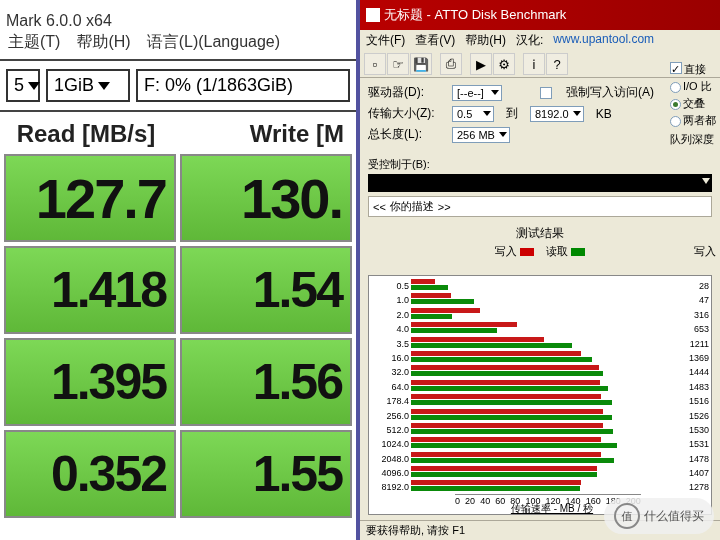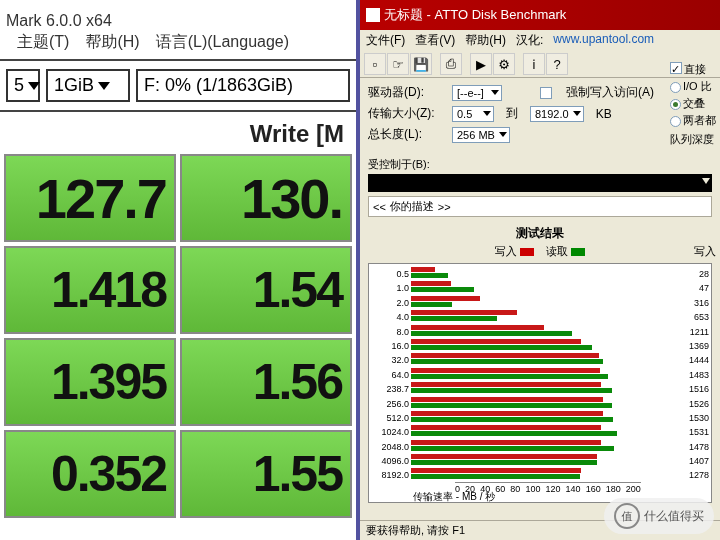--- a/index.html
+++ b/index.html
@@ -1,21 +1,21 @@
 <!DOCTYPE html>
 <html><head>
 <meta charset="utf-8">
 <style>
 * { box-sizing: border-box; margin: 0; padding: 0; font-family: Arial, "Microsoft YaHei", sans-serif; }
 body { width: 720px; height: 540px; background: #fff; display: flex; position: relative; overflow: hidden; }
 
 
 .left { width: 360px; height: 540px; border-right: 4px solid #5252a0; position: relative; overflow: hidden; }
 .cdm-title { padding: 12px 6px 0; font-size: 16px; color: #333; }
-.cdm-menu { padding: 2px 17px 6px; font-size: 16px; color: #333; border-bottom: 2px solid #444; display: flex; gap: 16px; }
+.cdm-menu { padding: 2px 8px 6px; font-size: 16px; color: #333; border-bottom: 2px solid #444; display: flex; gap: 16px; }
 .cdm-menu span { cursor: default; }
 .cdm-dropdowns { display: flex; gap: 6px; padding: 8px 6px; align-items: center; border-bottom: 2px solid #444; }
 .cdm-dd { border: 2px solid #333; background: #fff; padding: 4px 6px; font-size: 18px; display: flex; align-items: center; gap: 4px; }
 .cdm-dd .arrow { border-left: 6px solid transparent; border-right: 6px solid transparent; border-top: 8px solid #000; display: inline-block; }
 .cdm-headers { display: flex; padding: 8px 0 4px; }
 .cdm-h { flex: 1; text-align: center; font-size: 24px; font-weight: bold; color: #222; }
 .cdm-grid { padding: 0; }
 .cdm-row { display: flex; gap: 4px; padding: 2px 4px; }
 .cdm-cell { flex: 1; height: 88px; background: linear-gradient(to bottom, #7dd856, #5fb838); border: 2px solid #888; display: flex; align-items: center; justify-content: flex-end; padding-right: 8px; font-size: 50px; font-weight: bold; font-family: "Arial Black", Arial; color: #111; letter-spacing: -2px; }
 .cdm-cell.row0 { font-size: 56px; }
@@ -40,35 +40,35 @@
 .atto-radio.on::after { content: ""; display: block; width: 5px; height: 5px; border-radius: 50%; background: #3b7a2f; margin: 2px; }
 .atto-options-right { position: absolute; right: 4px; top: 62px; font-size: 11px; }
 .atto-options-right div { margin-bottom: 2px; }
 
 .atto-controlled { padding: 4px 8px; }
 .atto-black { background: #000; color: #ccc; height: 18px; margin-top: 2px; position: relative; }
 .atto-black::after { content: ""; position: absolute; right: 2px; top: 4px; border-left: 4px solid transparent; border-right: 4px solid transparent; border-top: 6px solid #ece9d8; }
 .atto-desc { background: #fff; border: 1px solid #aca899; padding: 2px 4px; font-size: 11px; margin-top: 4px; display: flex; align-items: center; gap: 4px; }
 
 .atto-result { padding: 4px 8px; }
-.atto-result-title { text-align: center; font-size: 12px; margin-bottom: 2px; font-weight: bold; }
-.atto-legend { text-align: center; font-size: 11px; margin-bottom: 4px; }
+.atto-result-title { text-align: center; font-size: 12px; margin-bottom: 2px; }
+.atto-legend { text-align: center; font-size: 11px; margin-bottom: 16px; }
 .atto-legend .wbox { display: inline-block; width: 14px; height: 8px; background: #c00; vertical-align: middle; }
 .atto-legend .rbox { display: inline-block; width: 14px; height: 8px; background: #080; vertical-align: middle; }
 .atto-legend-right { position: absolute; right: 4px; font-size: 11px; }
 
 .atto-chart { border: 1px solid #888; background: #fff; padding: 2px; position: relative; height: 240px; display: flex; }
 .atto-ylabels { width: 40px; font-size: 9px; text-align: right; display: flex; flex-direction: column; justify-content: flex-start; padding-right: 2px; padding-top: 1px; }
 .atto-ylabels div { height: 14.4px; line-height: 14.4px; }
 .atto-bars { flex: 1; position: relative; }
 .atto-bar-group { height: 14.4px; position: relative; padding-top: 1px; }
 .atto-bar-w { height: 5px; background: #c81818; }
 .atto-bar-r { height: 5px; background: #0a8a0a; margin-top: 1px; }
 .atto-xaxis { position: absolute; bottom: 6px; left: 44px; right: 36px; font-size: 9px; display: flex; justify-content: space-between; border-top: 1px solid #888; padding-top: 1px; }
-.atto-xlabel { position: absolute; bottom: -4px; left: 2px; right: 0; text-align: left; font-size: 10px; }
+.atto-xlabel { position: absolute; bottom: -4px; left: 16px; right: 0; text-align: center; font-size: 10px; text-decoration: underline; }
 .atto-rvals { width: 32px; font-size: 9px; display: flex; flex-direction: column; padding-top: 1px; text-align: right; }
 .atto-rvals div { height: 14.4px; line-height: 14.4px; }
 
 .atto-status { position: absolute; bottom: 0; left: 0; right: 0; background: #ece9d8; border-top: 1px solid #aca899; padding: 2px 6px; font-size: 11px; }
 
 .watermark { position: absolute; right: 6px; bottom: 6px; width: 110px; height: 36px; background: rgba(240,240,240,.85); border-radius: 18px; display: flex; align-items: center; justify-content: center; font-size: 12px; color: #555; pointer-events: none; }
 .watermark .c { width: 26px; height: 26px; border-radius: 50%; border: 2px solid #888; display: inline-flex; align-items: center; justify-content: center; margin-right: 4px; font-size: 11px; }
 </style>
 </head>
 <body>
@@ -87,20 +87,21 @@
       </div>
     <div class="cdm-dd" style="width:84px">
         <span>1GiB</span>
         <span class="arrow"></span>
       </div>
     <div class="cdm-dd" style="flex:1">
         <span>F: 0% (1/1863GiB)</span>
       </div>
   </div>
   <div class="cdm-headers">
+    <div class="cdm-h">Read [MB/s]</div>
     <div class="cdm-h" style="text-align:right;padding-right:12px">Write [M</div>
   </div>
   <div class="cdm-grid">
     <div class="cdm-row">
       <div class="cdm-cell row0">127.7</div>
       <div class="cdm-cell row0">130.</div>
     </div>
     <div class="cdm-row">
       <div class="cdm-cell">1.418</div>
       <div class="cdm-cell">1.54</div>
@@ -190,25 +191,25 @@
       <span>读取</span>
       <span class="rbox"></span>
       <span class="atto-legend-right">写入</span>
     </div>
     <div class="atto-chart">
       <div class="atto-ylabels" id="ylabels">
           <div>0.5</div>
           <div>1.0</div>
           <div>2.0</div>
           <div>4.0</div>
-          <div>8.0</div>
+          <div>3.5</div>
           <div>16.0</div>
           <div>32.0</div>
           <div>64.0</div>
-          <div>238.7</div>
+          <div>178.4</div>
           <div>256.0</div>
           <div>512.0</div>
           <div>1024.0</div>
           <div>2048.0</div>
           <div>4096.0</div>
           <div>8192.0</div>
         </div>
       <div class="atto-bars" id="bars">
         <div class="atto-bar-group">
             <div class="atto-bar-w" style="width: 9%;"></div>

